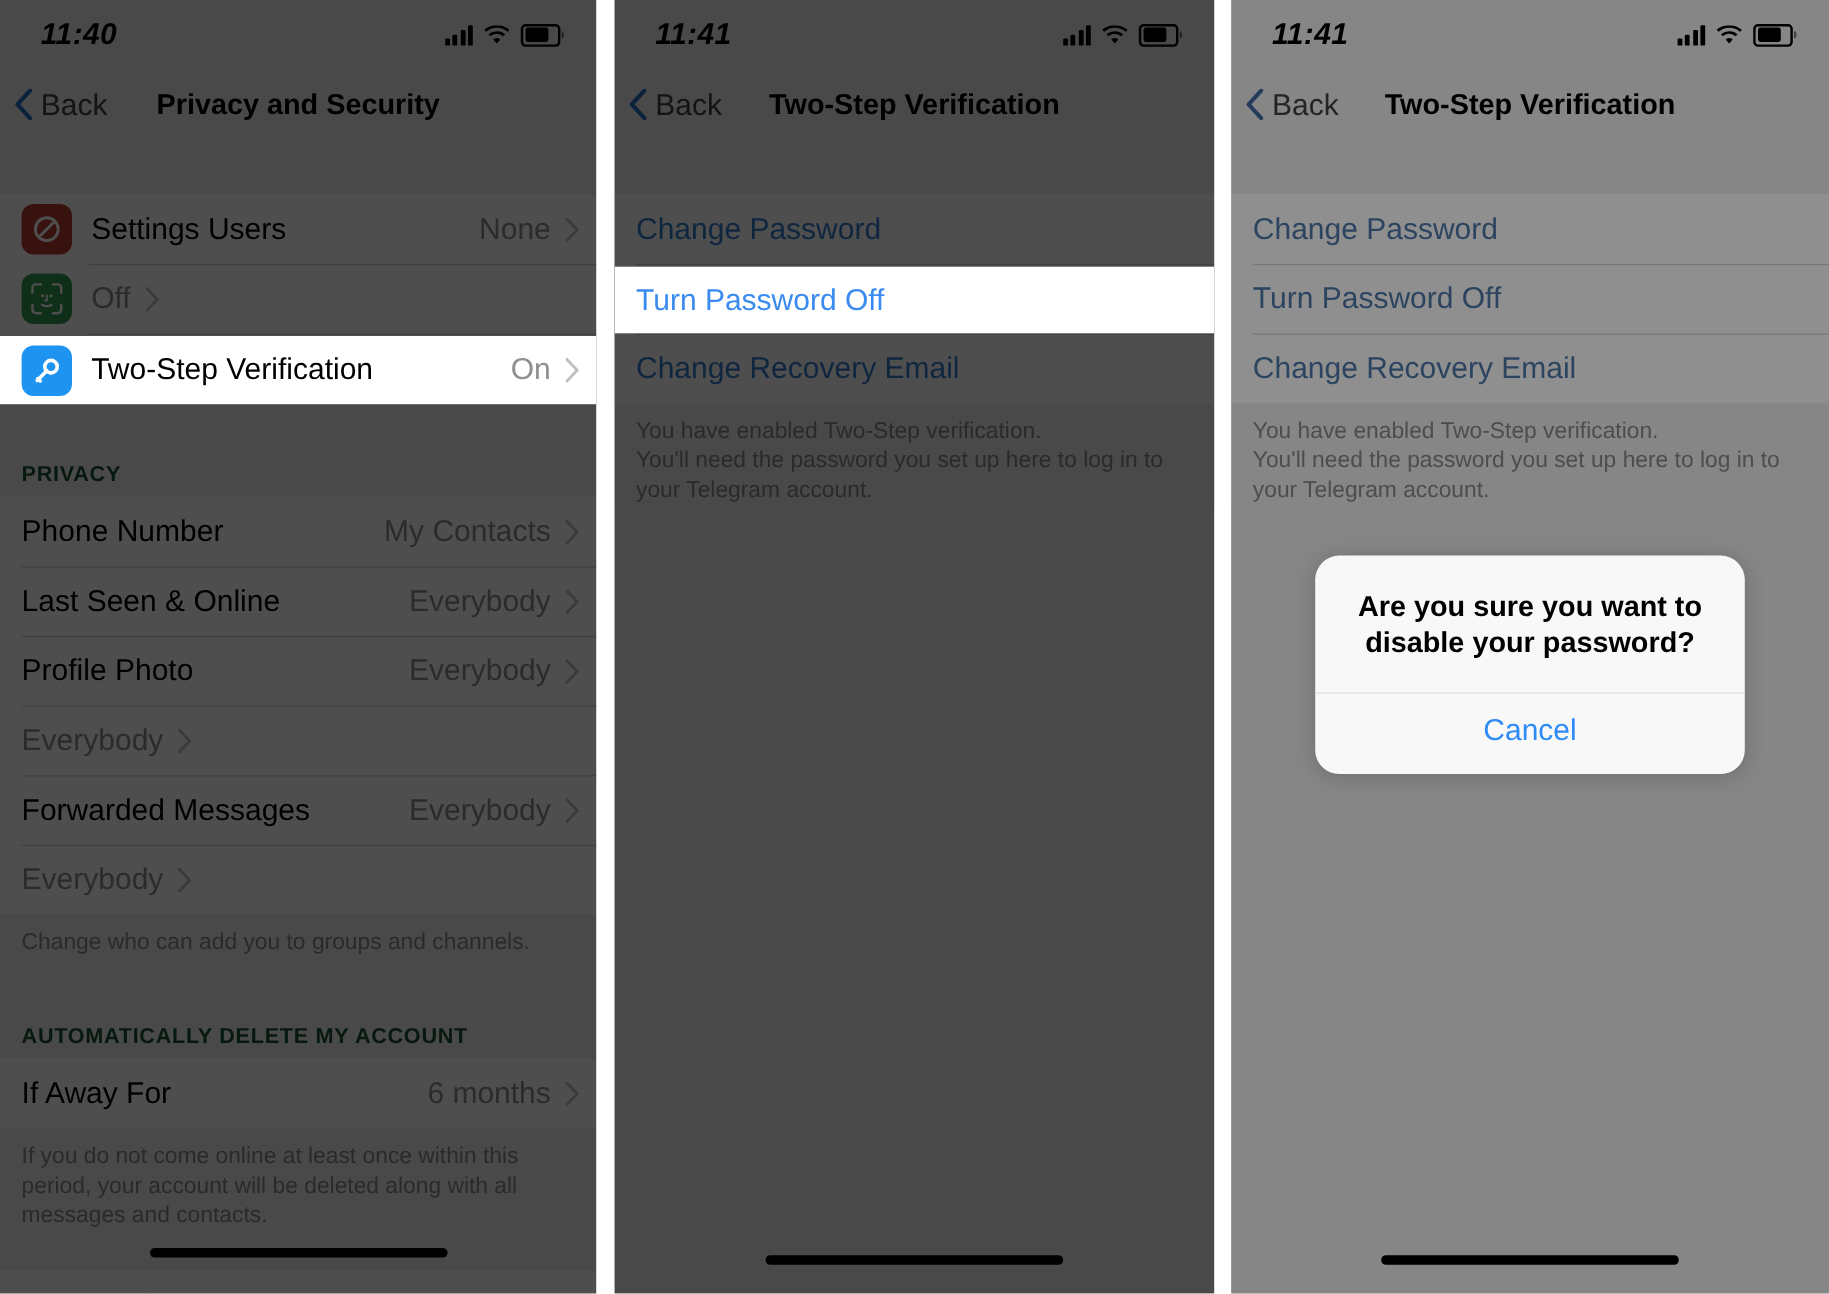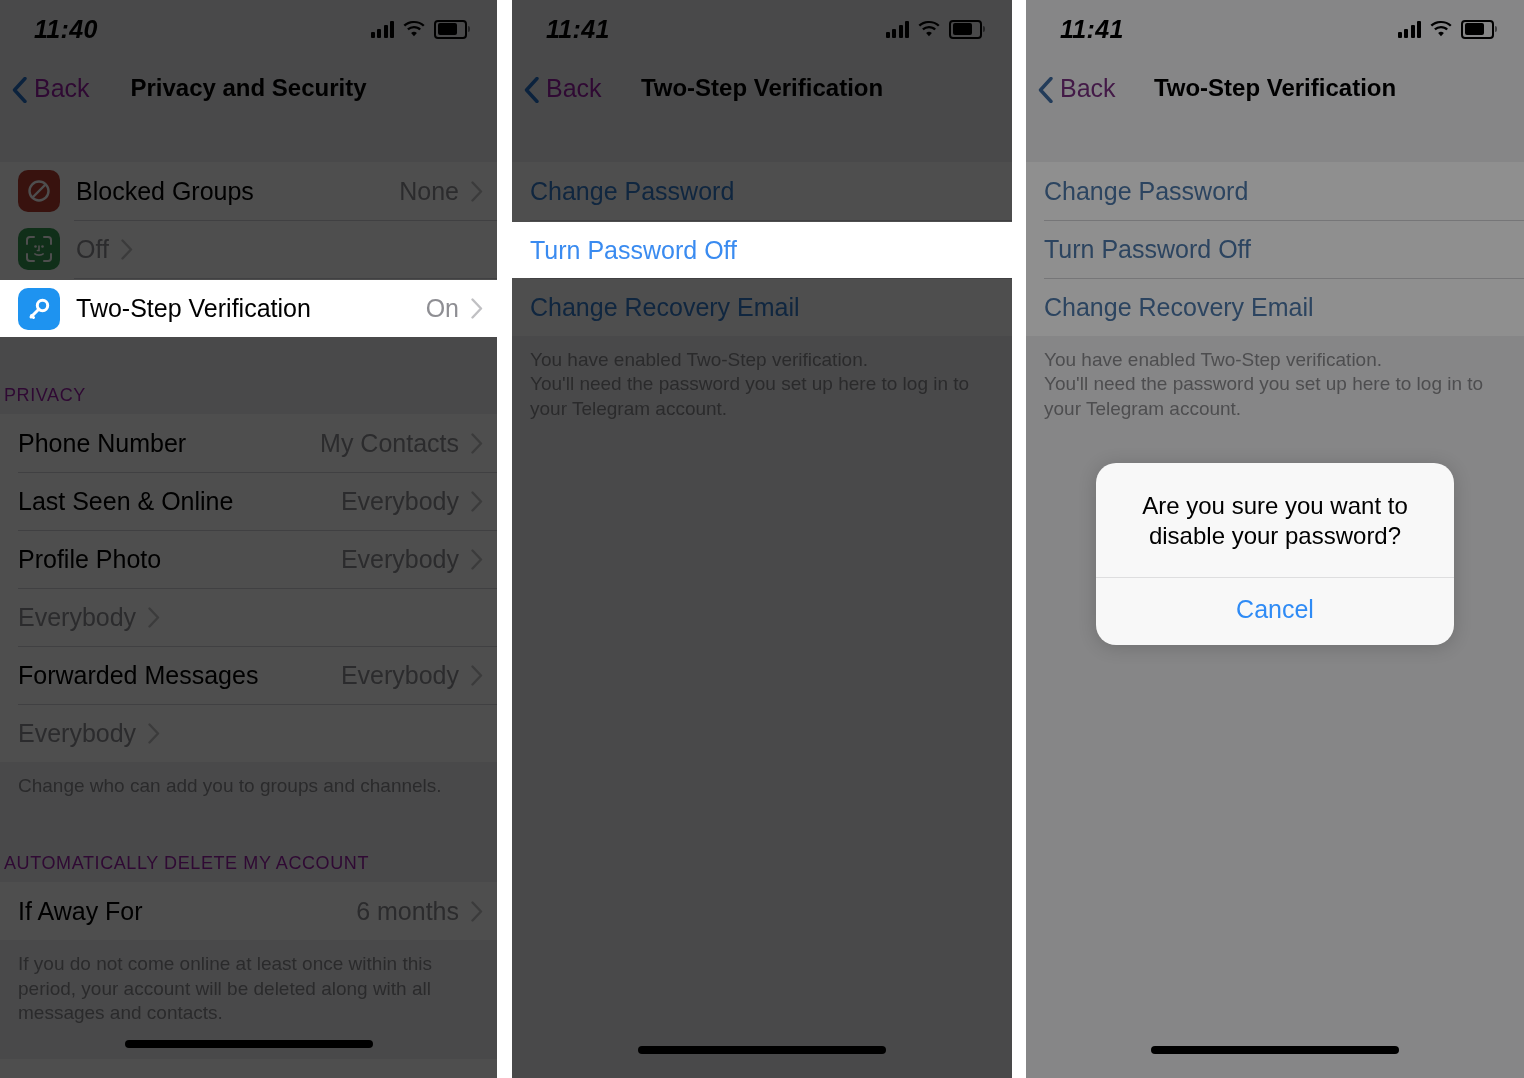--- a/index.html
+++ b/index.html
@@ -46,22 +46,22 @@
   .batt{width:29px;height:15px;border:2px solid #000;border-radius:4px;position:relative;}
   .batt::after{content:"";position:absolute;right:-5px;top:4px;width:2.5px;height:6px;background:#000;border-radius:0 2px 2px 0;opacity:.5;}
   .batt span{position:absolute;left:1.5px;top:1.5px;bottom:1.5px;width:68%;background:#000;border-radius:2px;display:block;}
 
   
   .navbar{
     height:60px;background:#efeff4;position:relative;
     display:flex;align-items:center;
   }
   .navbar .back{
-    display:flex;align-items:flex-end;gap:7px;
-    padding-left:12px;color:#a21caf;font-size:25px;
+    display:flex;align-items:flex-start;gap:7px;
+    padding-left:12px;color:#404040;font-size:25px;
   }
   .chev-back{width:15px;height:26px;flex:0 0 auto;}
   .navbar .title{
     position:absolute;left:0;right:0;text-align:center;
     font-size:24px;font-weight:700;color:#000;pointer-events:none;
   }
   .p1 .navbar .title{font-size:24px;}
 
   
   .gap{height:44px;background:#efeff4;}
@@ -83,22 +83,22 @@
   .row .label{font-size:25px;color:#000;flex:1 1 auto;white-space:nowrap;}
   .row .value{font-size:25px;color:#8e8e93;margin-right:12px;white-space:nowrap;}
   .chev{width:12px;height:21px;flex:0 0 auto;opacity:.55;}
   .row .link{font-size:25px;color:#2f7fd8;}
 
   .footnote{
     font-size:19px;line-height:1.28;color:#8a8a8e;
     padding:12px 18px 0 18px;background:#efeff4;
   }
   .sechead{
-    font-size:18px;letter-spacing:.6px;color:#a21caf;
-    padding:0 18px 8px 4px;background:#efeff4;display:flex;align-items:flex-end;
+    font-size:18px;letter-spacing:.6px;color:#14532d;
+    padding:0 18px 8px 18px;background:#efeff4;display:flex;align-items:flex-end;font-weight:bold;
   }
   .spacer{background:#efeff4;}
 
   
   .hl{
     position:absolute;left:0;right:0;overflow:hidden;
     background:#ffffff;z-index:4;
   }
   .hl .hlrow{
     height:100%;display:flex;align-items:center;
@@ -115,21 +115,21 @@
   }
   .p1 .home{bottom:30px;}
   .alert{
     position:absolute;z-index:8;
     left:70px;top:463px;width:358px;
     background:#f8f8f8;border-radius:20px;overflow:hidden;
     box-shadow:0 2px 18px rgba(0,0,0,.18);
   }
   .alert .msg{
     padding:28px 26px 26px 26px;text-align:center;
-    font-size:24px;font-weight:400;line-height:1.26;color:#000;
+    font-size:24px;font-weight:700;line-height:1.26;color:#000;
   }
   .alert .btns{display:flex;border-top:1px solid #dededf;gap:16px;}
   .alert .btns .b{
     flex:1 1 50%;text-align:center;padding:17px 0 21px 0;
     font-size:25px;color:#2f8bf5;
   }
   .alert .btns .b + .b{border-left:1px solid #dededf;}
 
   .seam{position:absolute;top:0;height:1078px;background:#ffffff;z-index:10;}
 </style>
@@ -176,21 +176,21 @@
       <div class="gap"></div>
 
       <div class="group">
         <div class="row icon-row">
           <span class="appicon" style="background:#c0392b">
             <svg width="26" height="26" viewBox="0 0 26 26">
                 <circle cx="13" cy="13" r="9.5" fill="none" stroke="#fff" stroke-width="2.4"></circle>
                 <line x1="6.5" y1="19.5" x2="19.5" y2="6.5" stroke="#fff" stroke-width="2.4"></line>
               </svg>
           </span>
-          <span class="label">Blocked Groups</span>
+          <span class="label">Settings Users</span>
           <span class="value">None</span>
           <svg class="chev" viewBox="0 0 12 21">
               <path d="M1.5 1.5 10 10.5 1.5 19.5" fill="none" stroke="#8e8e93" stroke-width="2.4" stroke-linecap="round" stroke-linejoin="round"></path>
             </svg>
         </div>
         <div class="row icon-row">
           <span class="appicon" style="background:#2e9b4f">
             <svg width="28" height="28" viewBox="0 0 28 28">
                 <path d="M2 9V5a3 3 0 0 1 3-3h4M26 9V5a3 3 0 0 0-3-3h-4M2 19v4a3 3 0 0 0 3 3h4M26 19v4a3 3 0 0 1-3 3h-4" fill="none" stroke="#fff" stroke-width="2" stroke-linecap="round"></path>
                 <circle cx="10.5" cy="11.5" r="1.3" fill="#fff"></circle>

